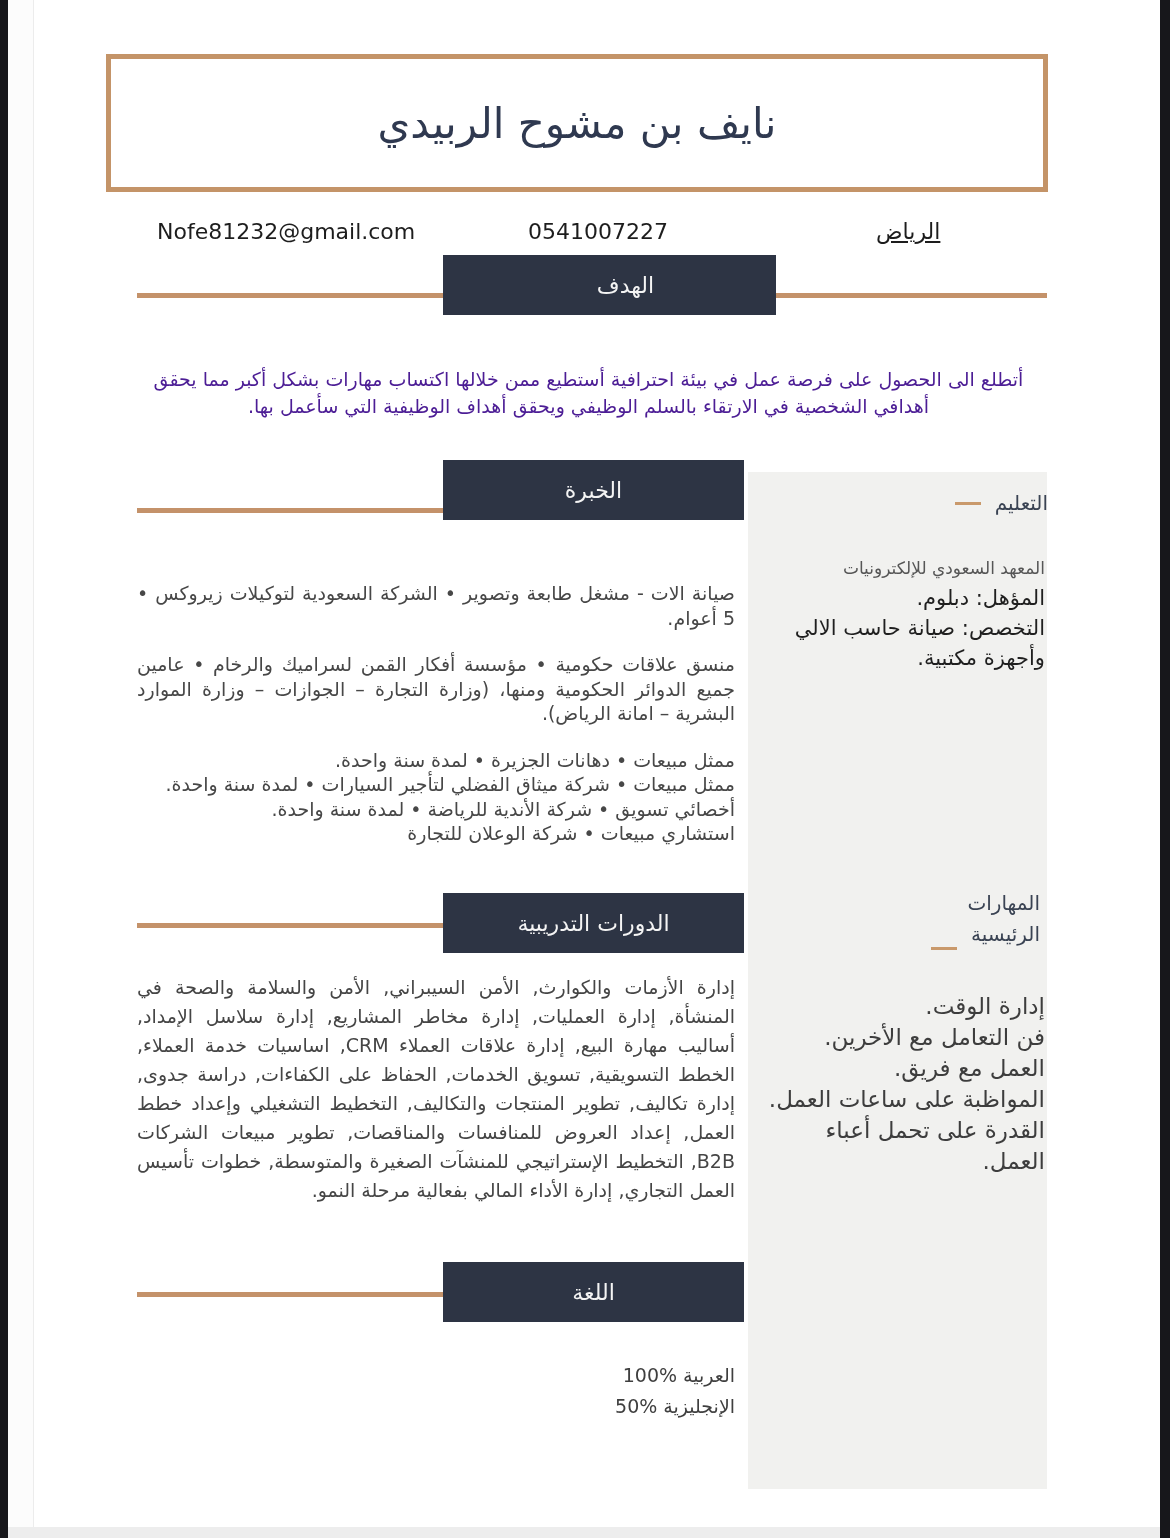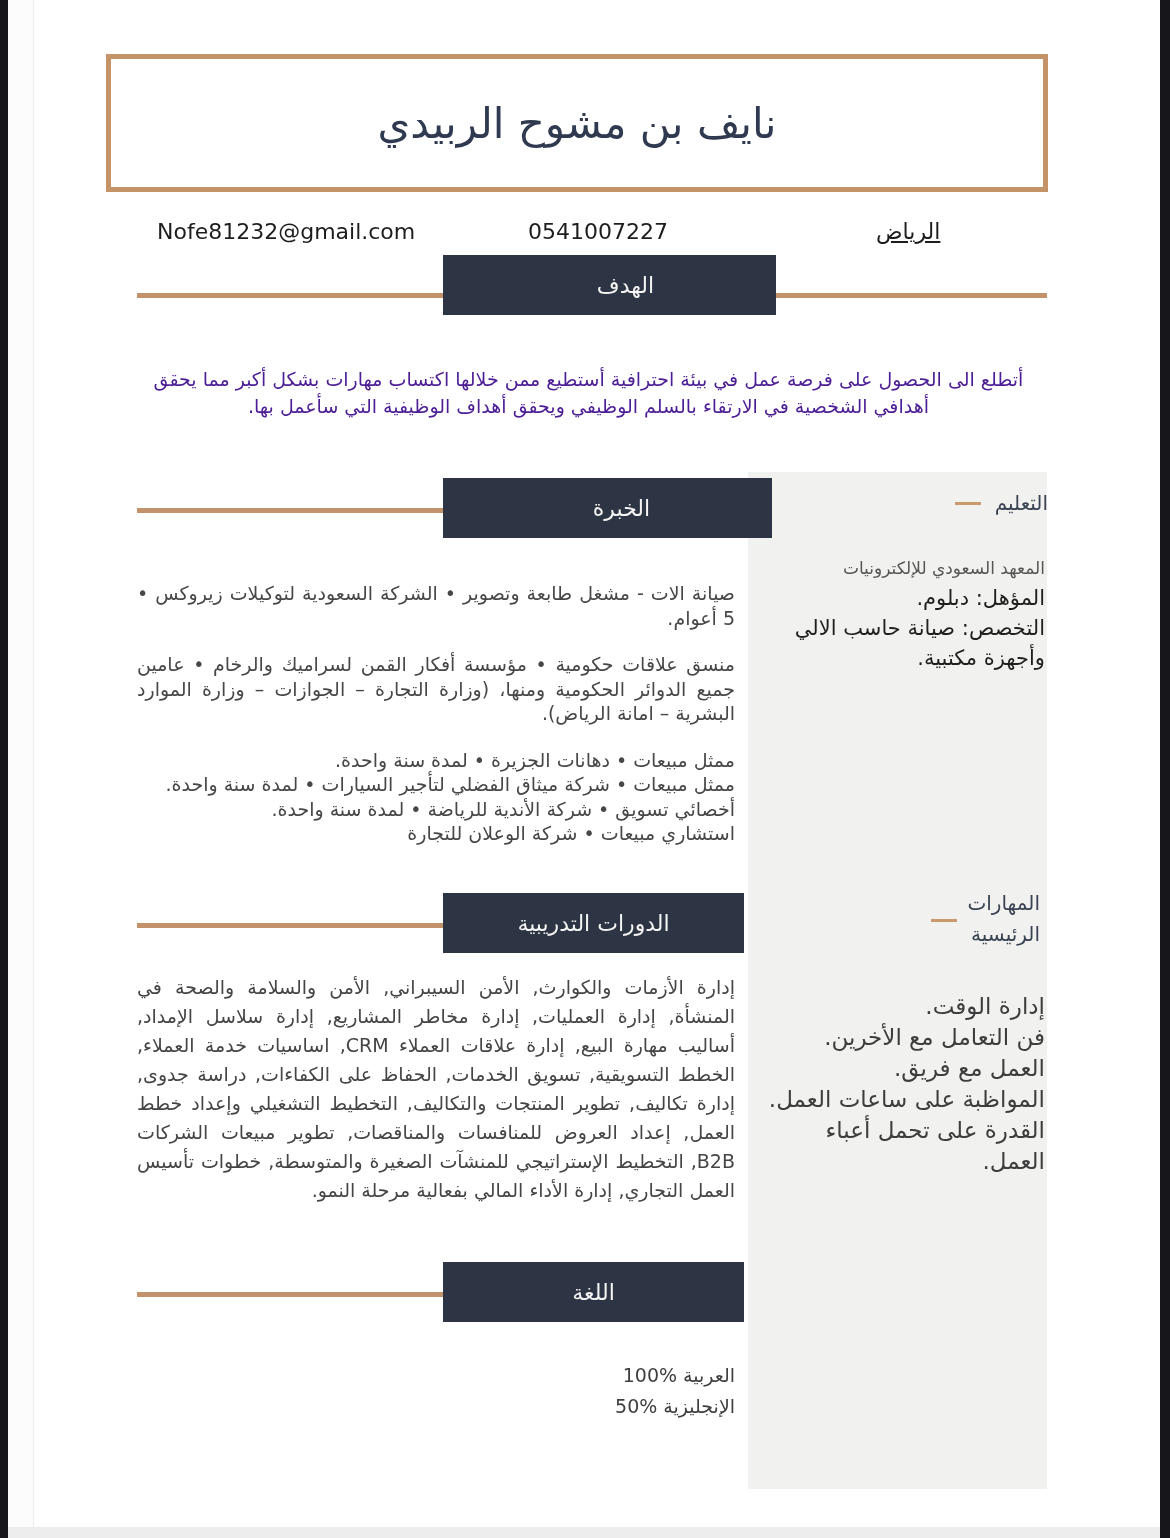--- a/index.html
+++ b/index.html
@@ -63,21 +63,21 @@
   .side-header{
     position:absolute;left:768px;width:280px;direction:rtl;display:flex;align-items:center;gap:14px;
     color:#3a4353;font-size:20px;letter-spacing:6px;white-space:nowrap;
   }
   .accent-dash{width:26px;height:3px;background:#c9996b;flex:0 0 auto;}
   .edu-header{top:491px;}
   .edu-text{position:absolute;left:758px;top:558px;width:287px;direction:rtl;text-align:right;}
   .edu-institute{font-size:17px;color:#565656;margin-bottom:5px;}
   .edu-details{font-size:21px;line-height:30px;color:#1f1f1f;}
   .skills-header-wrap{position:absolute;left:760px;top:888px;width:280px;}
-  .skills-header-line{direction:rtl;display:flex;align-items:flex-start;gap:14px;color:#3a4353;
+  .skills-header-line{direction:rtl;display:flex;align-items:flex-end;gap:14px;color:#3a4353;
     font-size:20px;letter-spacing:6px;line-height:31px;white-space:nowrap;}
   .skills-list{position:absolute;left:758px;top:991px;width:287px;direction:rtl;text-align:right;
     font-size:23px;line-height:31px;color:#3d3d3d;}
 </style>
 </head>
 <body>
 
 <div id="page">
 
   <div class="edge-bar edge-left"></div>
@@ -95,21 +95,21 @@
 
   <div class="sidebar-panel"></div>
 
   <div class="rule" style="left:137px;top:293px;width:910px;"></div>
   <div class="sec-box" style="top:255px;padding-left:32px;">
     <span class="sec-title">الهدف</span>
   </div>
   <div class="objective-text">أتطلع الى الحصول على فرصة عمل في بيئة احترافية أستطيع ممن خلالها اكتساب مهارات بشكل أكبر مما يحقق أهدافي الشخصية في الارتقاء بالسلم الوظيفي ويحقق أهداف الوظيفية التي سأعمل بها.</div>
 
   <div class="rule" style="left:137px;top:508px;width:306px;"></div>
-  <div class="sec-box" style="top:478px;padding-left:28px;">
+  <div class="sec-box" style="top:460px;">
     <span class="sec-title">الخبرة</span>
   </div>
   <div class="exp-block">
     <p class="para pre">صيانة الات - مشغل طابعة وتصوير • الشركة السعودية لتوكيلات زيروكس • 5 أعوام.</p>
     <p class="para pre">منسق علاقات حكومية • مؤسسة أفكار القمن لسراميك والرخام • عامين جميع الدوائر الحكومية ومنها، (وزارة التجارة – الجوازات – وزارة الموارد البشرية – امانة الرياض).</p>
     <p class="para pre">ممثل مبيعات • دهانات الجزيرة • لمدة سنة واحدة.
 ممثل مبيعات • شركة ميثاق الفضلي لتأجير السيارات • لمدة سنة واحدة.
 أخصائي تسويق • شركة الأندية للرياضة • لمدة سنة واحدة.
 استشاري مبيعات • شركة الوعلان للتجارة</p>
   </div>

